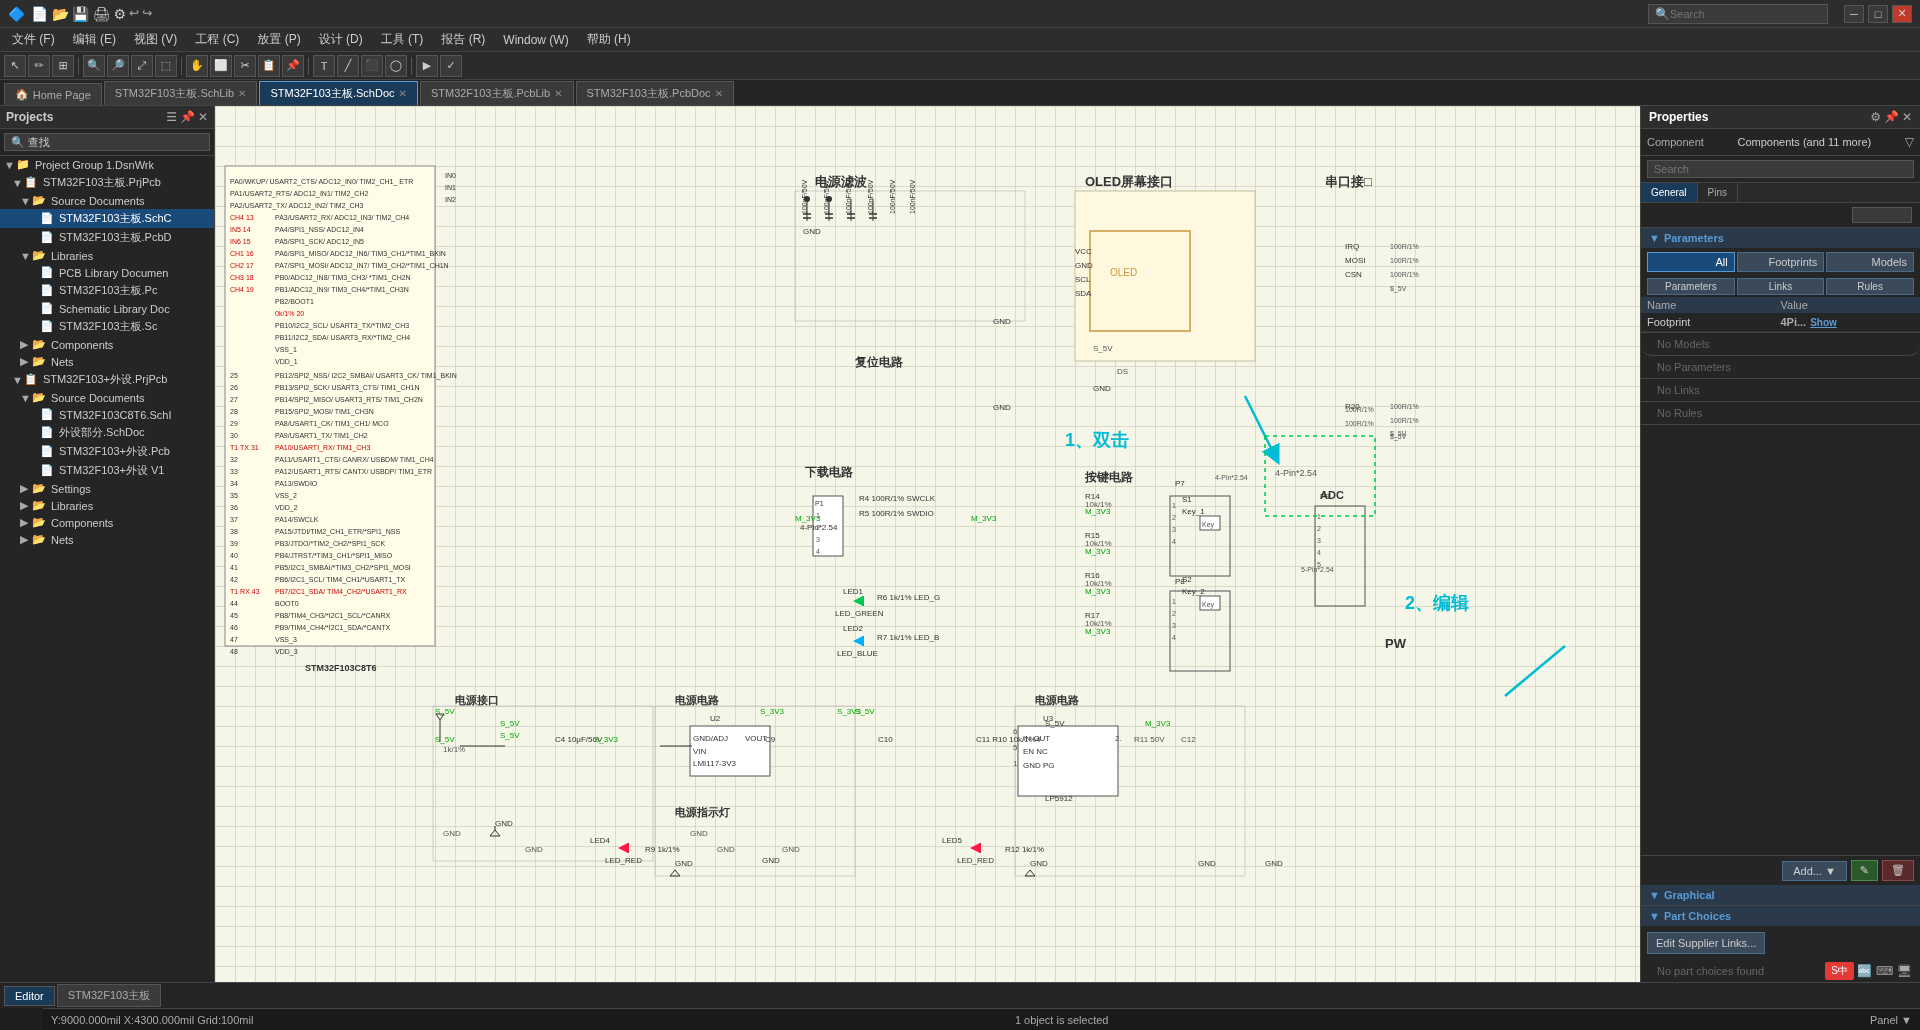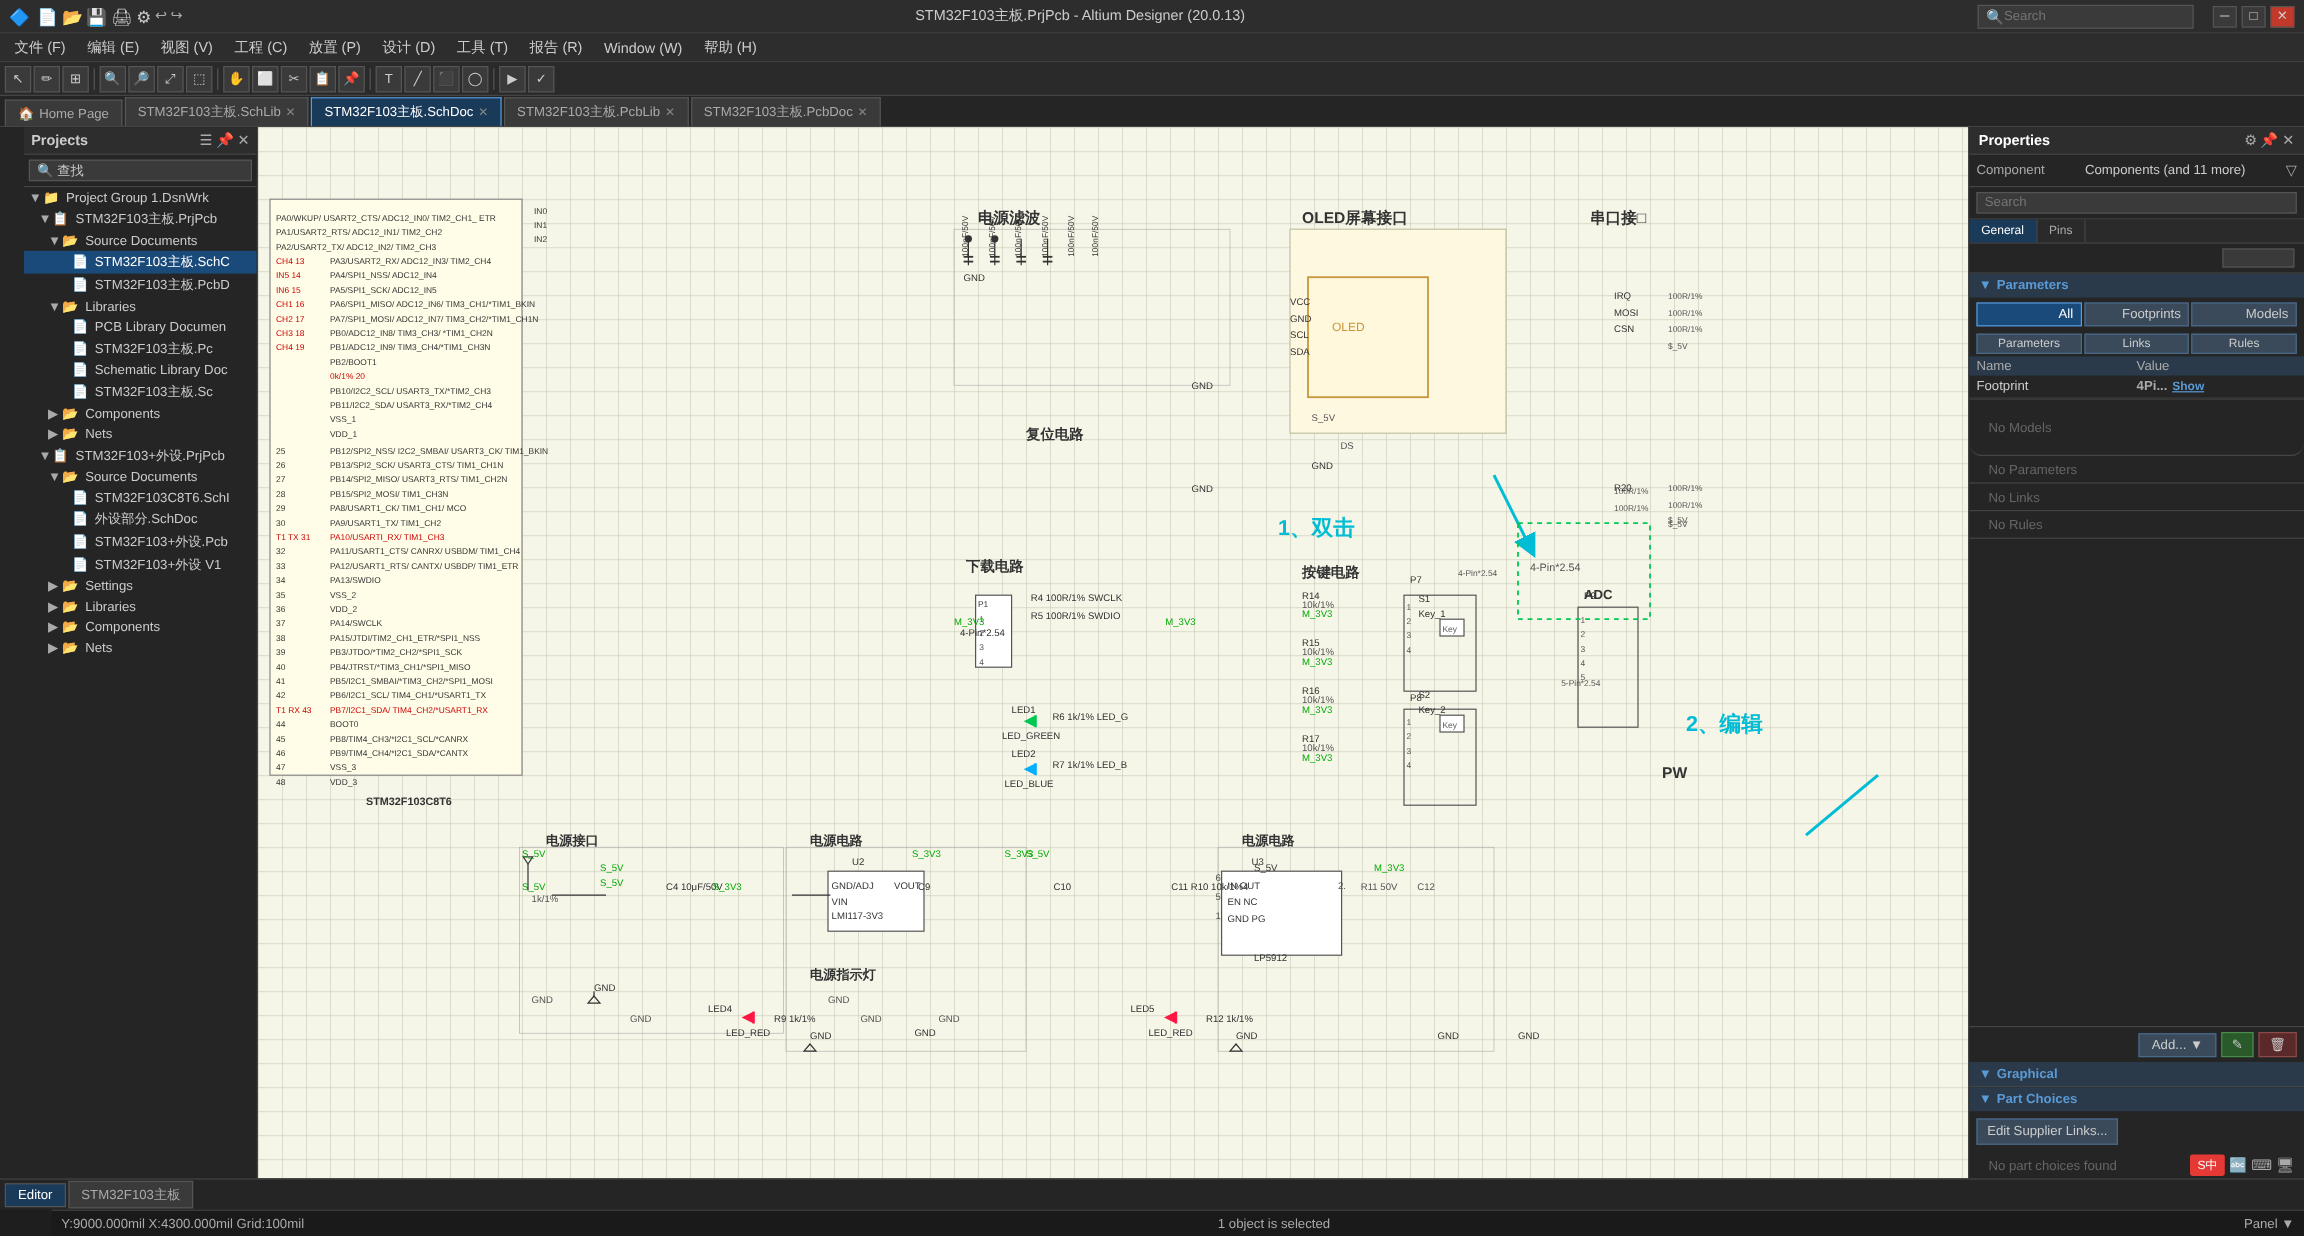--- a/index.html
+++ b/index.html
@@ -82,21 +82,20 @@
     }
 
     
     #left-panel {
       width: 215px;
       background: #252525;
       border-right: 1px solid #444;
       display: flex;
       flex-direction: column;
       overflow: hidden;
-      padding-left: 20px;
     }
     #left-panel-header {
       padding: 4px 6px;
       background: #2d2d2d;
       border-bottom: 1px solid #444;
       display: flex;
       align-items: center;
       justify-content: space-between;
     }
     #left-panel-header .panel-title { color: #ccc; font-weight: bold; font-size: 12px; }
@@ -430,21 +429,20 @@
     <div style="display:flex;gap:3px;">
       <span style="font-size:14px;">📄</span>
       <span style="font-size:14px;">📂</span>
       <span style="font-size:14px;">💾</span>
       <span style="font-size:14px;">🖨</span>
       <span style="font-size:14px;">⚙</span>
       <span style="color:#aaa;font-size:12px;">↩</span>
       <span style="color:#aaa;font-size:12px;">↪</span>
     </div>
   </div>
-  <div class="title">STM32F103主板.PrjPcb - Altium Designer (20.0.13)</div>
   <div style="display:flex;align-items:center;gap:8px;">
     <div class="search-bar">
       <span>🔍</span>
       <input type="text" placeholder="Search" style="">
     </div>
     <div class="win-controls">
       <div class="win-btn">─</div>
       <div class="win-btn">□</div>
       <div class="win-btn close">✕</div>
     </div>
@@ -1061,21 +1059,21 @@
 
       <div class="name-value-row">
         <span class="nv-name">Footprint</span>
         <span class="nv-val">
           <span>4Pi...</span>
           <span class="show-link">Show</span>
         </span>
       </div>
     </div>
 
-    <div style="padding:16px 8px; border-bottom:1px solid #444;border-radius:11px;">
+    <div style="padding:4px 8px; border-bottom:1px solid #444;border-radius:11px;">
       <span class="no-data-msg">No Models</span>
     </div>
 
     <div style="padding:4px 8px; border-bottom:1px solid #444;">
       <span class="no-data-msg">No Parameters</span>
     </div>
 
     <div style="padding:4px 8px; border-bottom:1px solid #444;">
       <span class="no-data-msg">No Links</span>
     </div>

